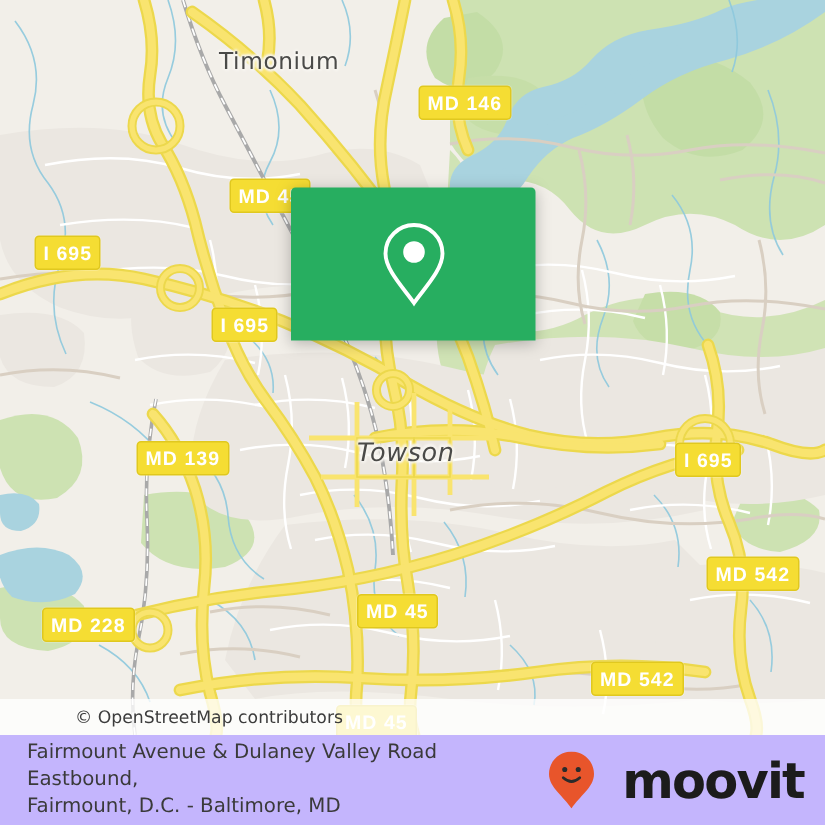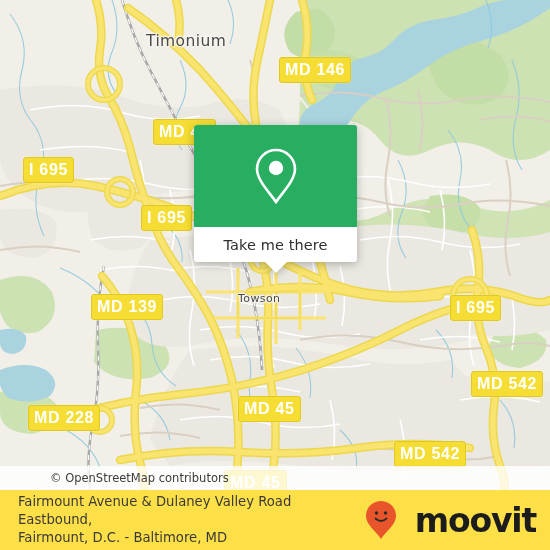--- a/index.html
+++ b/index.html
@@ -33,31 +33,31 @@
     font-family: "DejaVu Sans", sans-serif;
     letter-spacing: 0.4px;
     white-space: nowrap;
     text-shadow:
        1.4px 0 1.6px #f7f5f0, -1.4px 0 1.6px #f7f5f0,
        0 1.4px 1.6px #f7f5f0, 0 -1.4px 1.6px #f7f5f0,
        1px 1px 1.6px #f7f5f0, -1px -1px 1.6px #f7f5f0;
     pointer-events: none;
   }
   .place-timonium { font-size: 15.5px; }
-  .place-towson { font-size: 11px; }
+  .place-towson { font-size: 17px; font-style: italic; }
 
   
   .shield {
     position: absolute;
     background: #f5dd33;
     border: 1.6px solid #e0c81f;
     border-radius: 3px;
     color: #ffffff;
     font-family: "Liberation Sans", sans-serif;
-    font-size: 16px;
+    font-size: 13px;
     font-weight: bold;
     letter-spacing: 0.7px;
     line-height: 1;
     padding: 3.5px 5px 4px 5px;
     white-space: nowrap;
     text-align: center;
     box-shadow: 0 0 0 0.5px rgba(255,255,255,.25);
   }
 
   
@@ -116,21 +116,21 @@
     color: #3c3c3c;
     font-family: "DejaVu Sans", sans-serif;
     margin-left: 40px;
   }
 
   
   #footer {
     position: absolute;
     left: 0; top: 490px;
     width: 550px; height: 60px;
-    background: #fde047;
+    background: #c4b5fd;
     display: flex;
     align-items: center;
     justify-content: space-between;
     padding: 0 14px 0 18px;
   }
   #footer-title {
     font-size: 13.2px;
     line-height: 18px;
     color: #3a3a3a;
     font-family: "DejaVu Sans", sans-serif;
@@ -398,24 +398,20 @@
     <div class="shield" style="left:394px; top:441px;">MD 542</div>
     <div class="shield" style="left:224px; top:470px;">MD 45</div>
 
     <div id="popup-card">
       <div id="popup-head" style="background: rgb(39, 174, 96);">
         <svg width="46" height="58" viewBox="0 0 46 58">
           <path d="M23 3 C12.5 3 4 11.5 4 22 C4 33 16 45 23 55 C30 45 42 33 42 22 C42 11.5 33.5 3 23 3 Z" fill="none" stroke="#ffffff" stroke-width="2.6"></path>
           <circle cx="23" cy="21" r="7.2" fill="#ffffff"></circle>
         </svg>
       </div>
-      <div id="popup-foot">
-        <span id="popup-foot-label">Take me there</span>
-        <div id="popup-tail"></div>
-      </div>
     </div>
 
     <div id="attribution">
       <span id="attribution-text">© OpenStreetMap contributors</span>
     </div>
   </div>
 
   <div id="footer">
     <div id="footer-title">
       <span>Fairmount Avenue &amp; Dulaney Valley Road Eastbound,</span>

